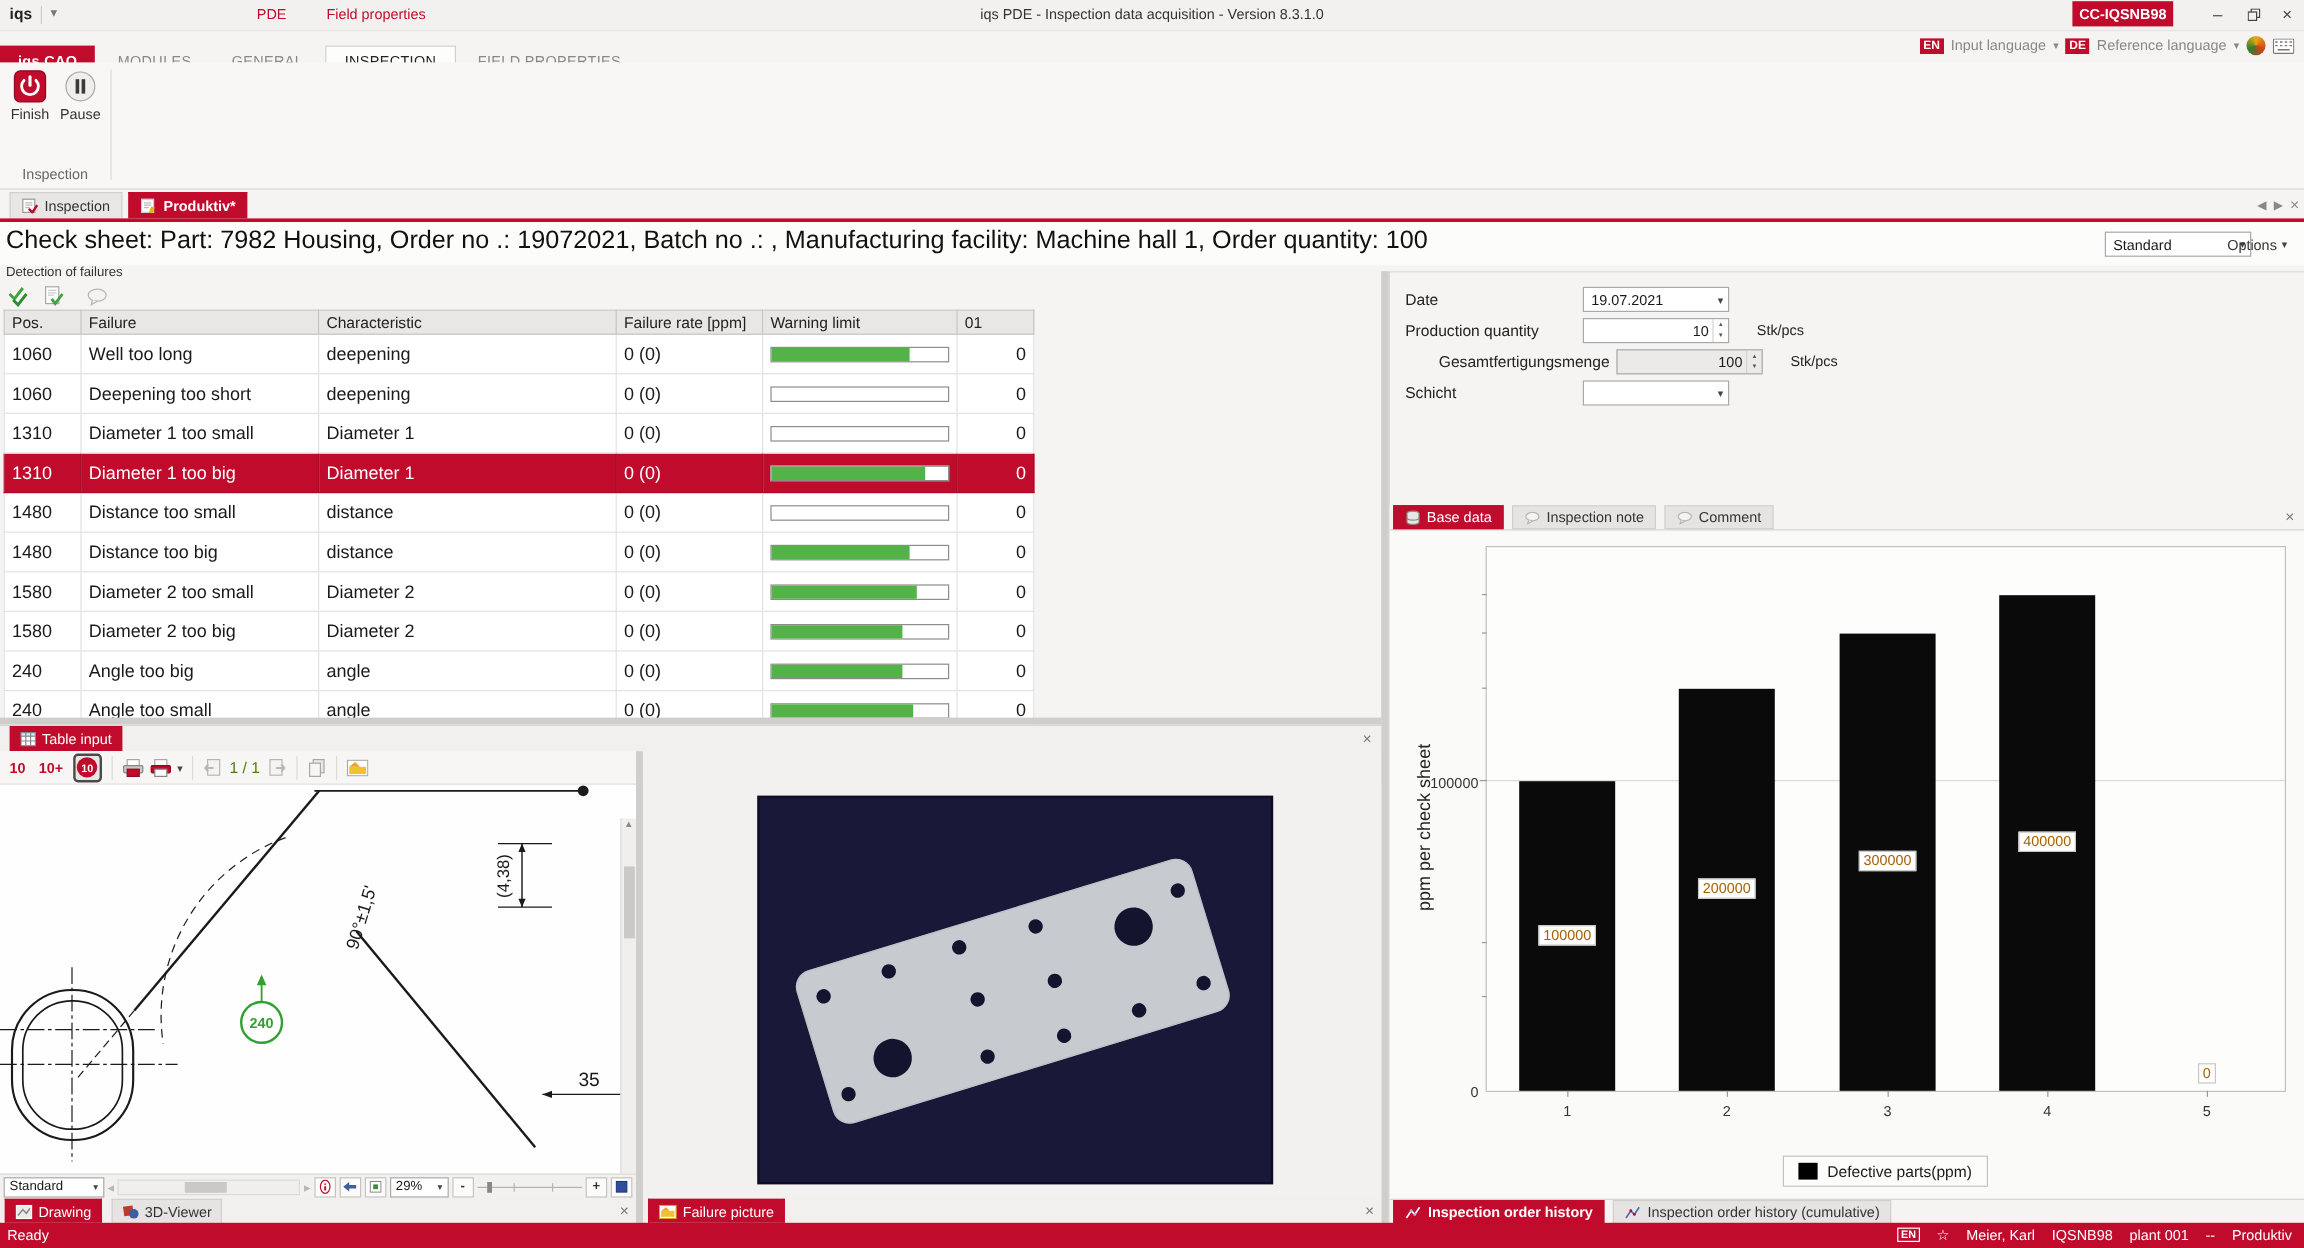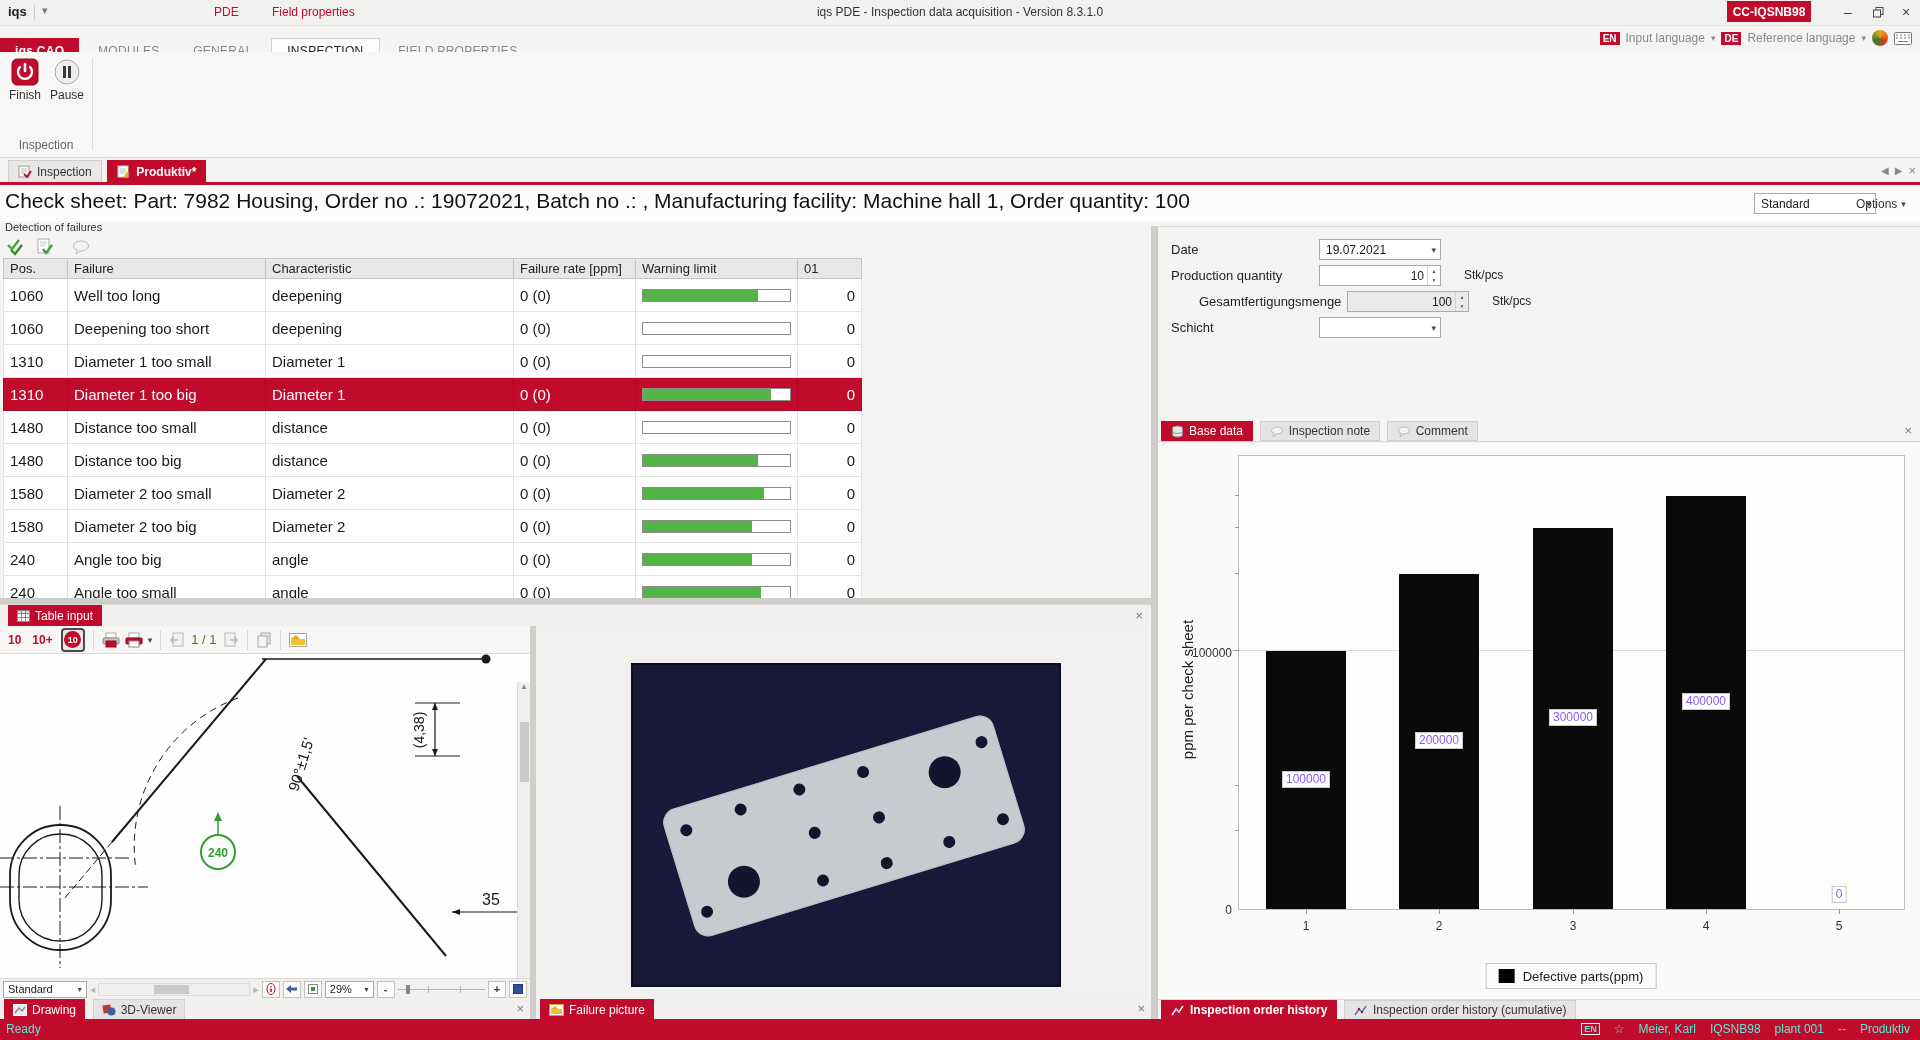--- a/index.html
+++ b/index.html
@@ -79,21 +79,21 @@
     background:#E6E4E2; border:1px solid #D2D0CE; font-size:12px; color:#333; vertical-align:top; }
   .xtab.active { background:#C00B2C; color:#fff; border-color:#C00B2C; }
   .xtab.bold { font-weight:bold; }
   .xclose { position:absolute; right:8px; top:2px; color:#777; font-size:13px; }
   
   .chartwrap { position:absolute; left:0; top:216px; width:763px; height:556px; background:#FAFAF9; }
   .plot { position:absolute; left:80px; top:12px; width:667px; height:455px; background:#FDFDFC;
     border:1px solid #C2C0BE; }
   .bar { position:absolute; bottom:0; width:80px; background:#0A0A0A; }
   .barlabel { position:absolute; transform:translateX(-50%); background:#fff; border:1px solid #C9C7C5;
-    padding:0 3px; font-size:12px; line-height:15px; color:#8b5cf6; white-space:nowrap; }
+    padding:0 3px; font-size:12px; line-height:15px; color:#a16207; white-space:nowrap; }
   .gridline { position:absolute; left:0; right:0; height:1px; background:#DCDAD8; }
   .xtick { position:absolute; bottom:-24px; transform:translateX(-50%); font-size:12px; color:#333; }
   .xtickmark { position:absolute; bottom:-5px; width:1px; height:5px; background:#999; }
   .ytickmark { position:absolute; left:-6px; width:6px; height:1px; background:#999; }
   .ytick { position:absolute; width:60px; text-align:right; font-size:12px; color:#333; }
   .ylabel { position:absolute; left:-198px; top:238px; width:455px; text-align:center;
     transform:rotate(-90deg); font-size:15px; color:#222; }
   .legend { position:absolute; left:413px; top:520px; transform:translateX(-50%); height:26px;
     border:1px solid #C5C3C1; background:#FCFCFB; display:flex; align-items:center; gap:8px; padding:0 12px; }
   .legswatch { width:16px; height:14px; background:#000; display:inline-block; }
@@ -130,21 +130,21 @@
   .dtabs { position:absolute; left:0; top:373px; width:530px; height:20px; background:#F1F0EF; }
   .btab { display:inline-flex; align-items:center; gap:5px; height:20px; padding:0 8px; margin-left:4px;
     background:#E6E4E2; border:1px solid #D2D0CE; border-bottom:none; font-size:12px; color:#333; vertical-align:top; }
   .btab.active { background:#C00B2C; color:#fff; border-color:#C00B2C; }
   .picpanel { left:536px; top:626px; width:615px; height:393px; position:absolute; background:#F2F1F0; }
   .ptoolbar { position:absolute; left:0; top:0; width:100%; height:28px; background:#F7F6F5; border-bottom:1px solid #DDDBD9;
     display:flex; align-items:center; gap:8px; padding:0 8px; font-size:13px; color:#333; }
   .parea { position:absolute; left:0; top:28px; width:615px; height:345px; background:#F2F1F0; }
   .ptabs { position:absolute; left:0; top:373px; width:615px; height:20px; background:#F1F0EF; }
   
-  .statusbar { left:0; top:1019px; width:1920px; height:21px; background:#C00B2C; color:#5eead4; font-size:12px; }
+  .statusbar { left:0; top:1019px; width:1920px; height:21px; background:#C00B2C; color:#ffffff; font-size:12px; }
   .sbleft { position:absolute; left:6px; top:3px; }
   .sbright { position:absolute; right:10px; top:3px; display:flex; gap:14px; align-items:center; }
   .sbbadge { border:1px solid #fff; font-size:9px; font-weight:bold; padding:0 2px; }
   svg { display:block; }
 </style>
 </head>
 <body>
 
 <div class="abs titlebar">
   <span class="abs appmenu">iqs</span>

